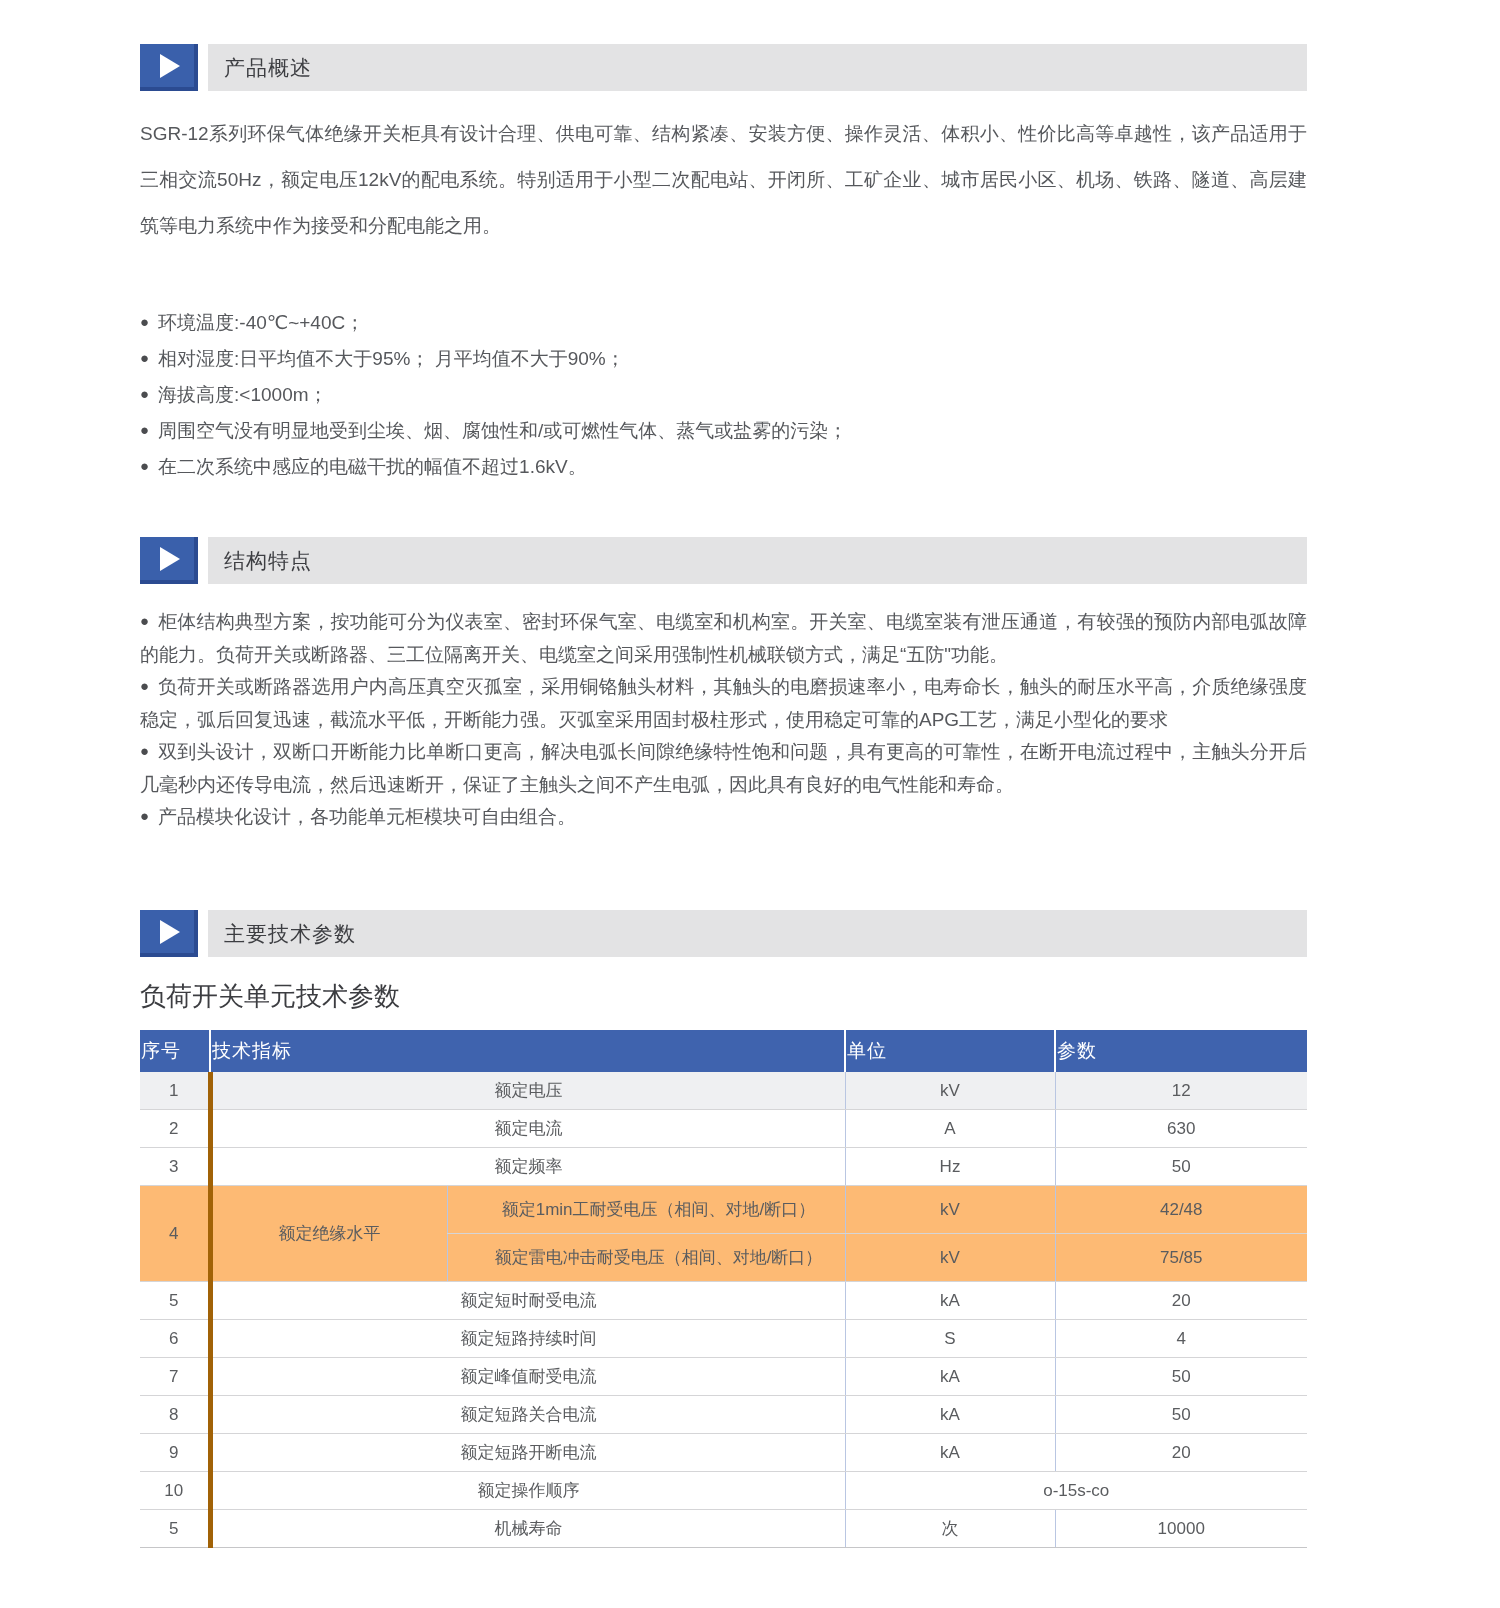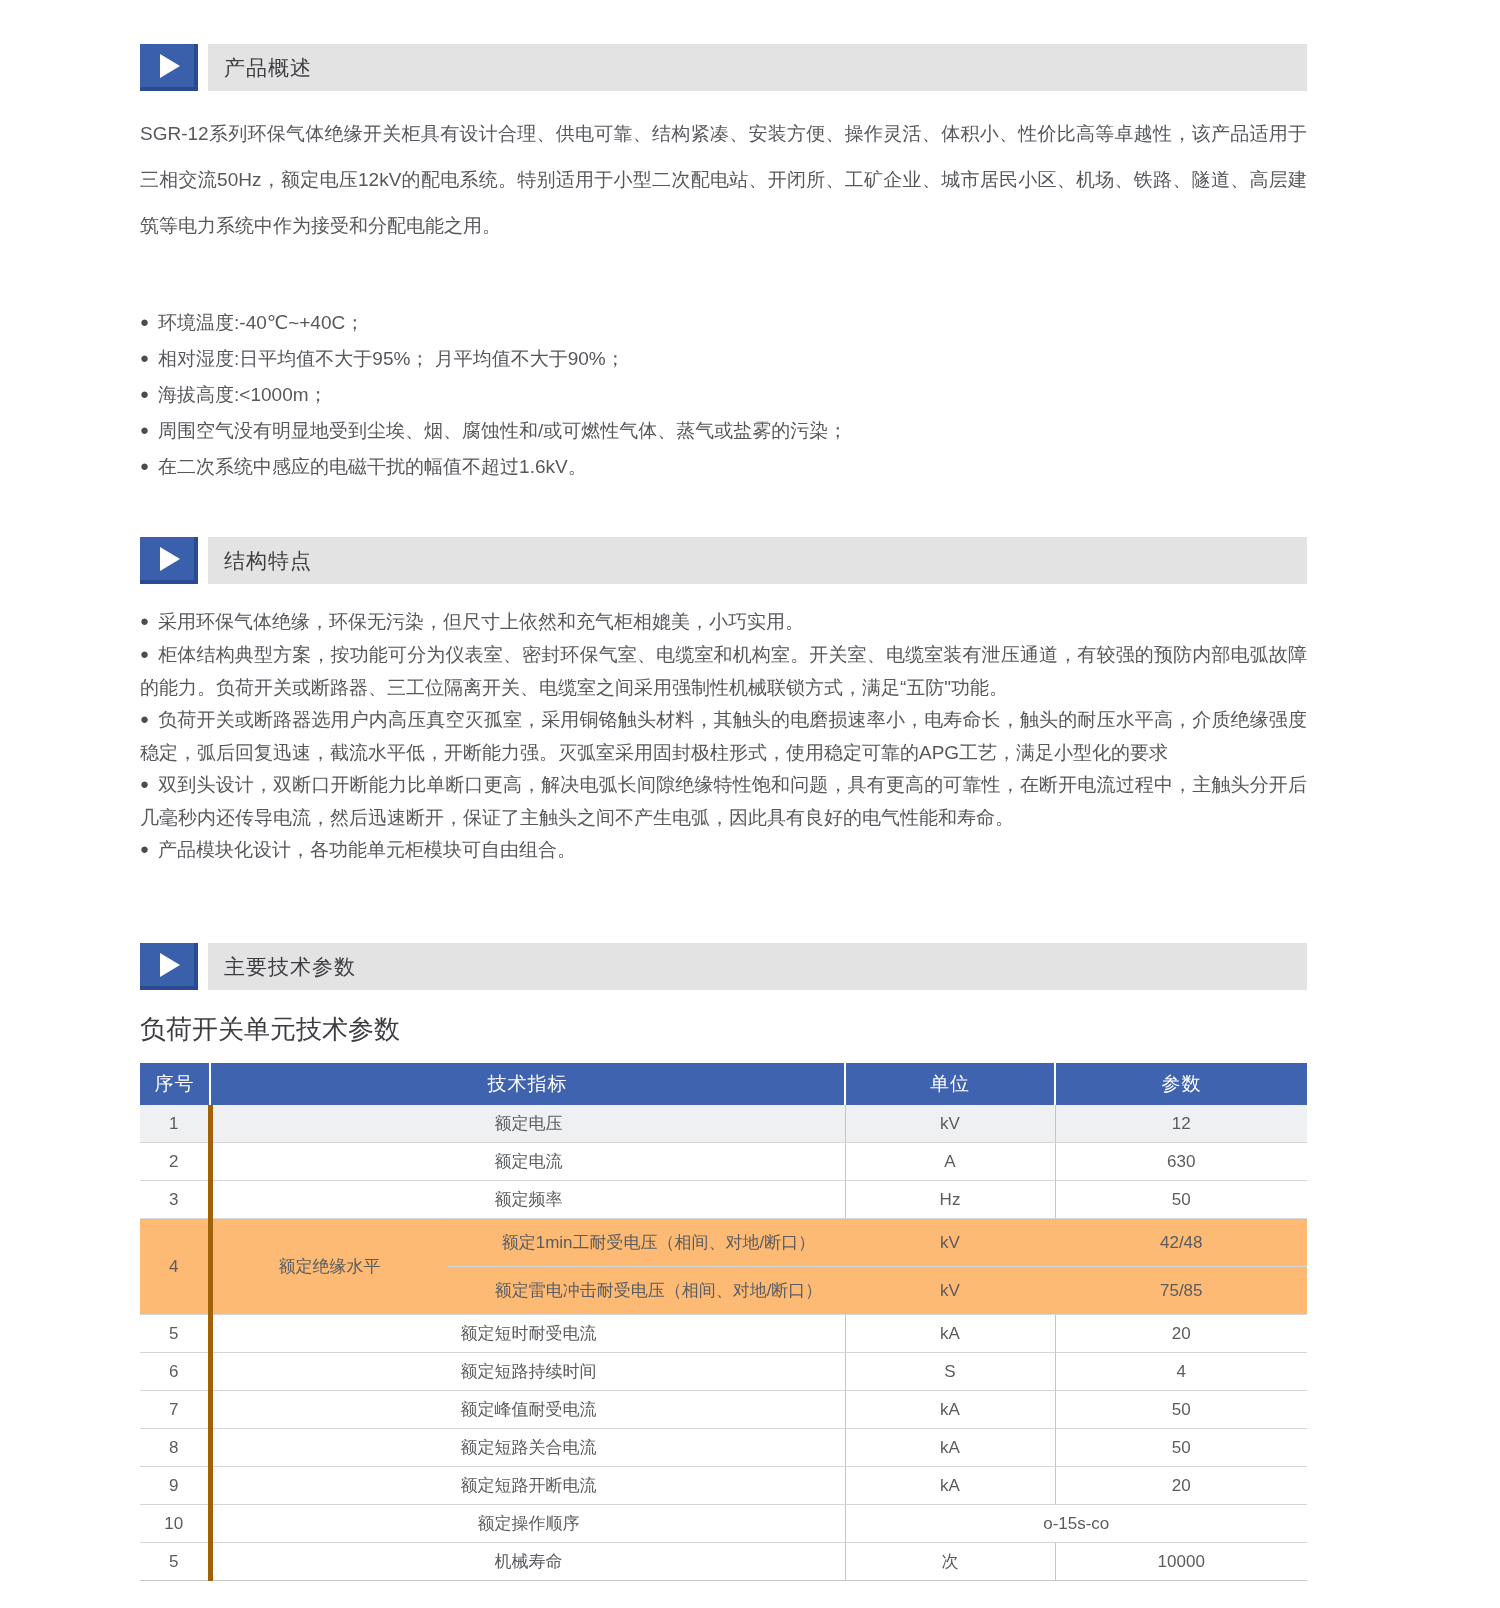--- a/index.html
+++ b/index.html
@@ -53,21 +53,21 @@
   ul.feat-list li { line-height:32px; text-align:justify; }
 
   .subtitle { margin-top:22px; font-size:26px; color:#3c3d41; }
 
   table.params {
     margin-top:16px; border-collapse:collapse; table-layout:fixed;
     width:1167px;
   }
   table.params th {
     background:#3f63ae; color:#ffffff; font-weight:normal;
-    font-size:19px; height:40px; text-align:center;
+    font-size:19px; height:40px; text-align:left;
     border-left:2px solid #ffffff; letter-spacing:1px;margin-left:19px;
   }
   table.params th:first-child { border-left:none; }
   table.params td {
     font-size:17px; color:#5a5c5f; height:35px; text-align:center;
     border-bottom:1px solid #d5d5d7; background-clip:padding-box;
   }
   table.params tbody tr.stripe td { background-color:#eff0f2; }
   table.params tbody tr.sub-row td { height:45px; background-color:#fdba74; }
   td.c-ind  { text-align:left; border-left:5px solid #a16207; }
@@ -108,21 +108,20 @@
     <section class="sec-features">
       <div class="sec-header">
         <div class="sec-icon">
             <div class="tri"></div>
           </div>
         <div class="sec-bar">
           <span>结构特点</span>
         </div>
       </div>
       <ul class="bullets feat-list">
-          <li>采用环保气体绝缘，环保无污染，但尺寸上依然和充气柜相媲美，小巧实用。</li>
           <li>柜体结构典型方案，按功能可分为仪表室、密封环保气室、电缆室和机构室。开关室、电缆室装有泄压通道，有较强的预防内部电弧故障的能力。负荷开关或断路器、三工位隔离开关、电缆室之间采用强制性机械联锁方式，满足“五防"功能。</li>
           <li>负荷开关或断路器选用户内高压真空灭孤室，采用铜铬触头材料，其触头的电磨损速率小，电寿命长，触头的耐压水平高，介质绝缘强度稳定，弧后回复迅速，截流水平低，开断能力强。灭弧室采用固封极柱形式，使用稳定可靠的APG工艺，满足小型化的要求</li>
           <li>双到头设计，双断口开断能力比单断口更高，解决电弧长间隙绝缘特性饱和问题，具有更高的可靠性，在断开电流过程中，主触头分开后几毫秒内还传导电流，然后迅速断开，保证了主触头之间不产生电弧，因此具有良好的电气性能和寿命。</li>
           <li>产品模块化设计，各功能单元柜模块可自由组合。</li>
         </ul>
     </section>
 
     <section class="sec-params">
       <div class="sec-header">
         <div class="sec-icon">

